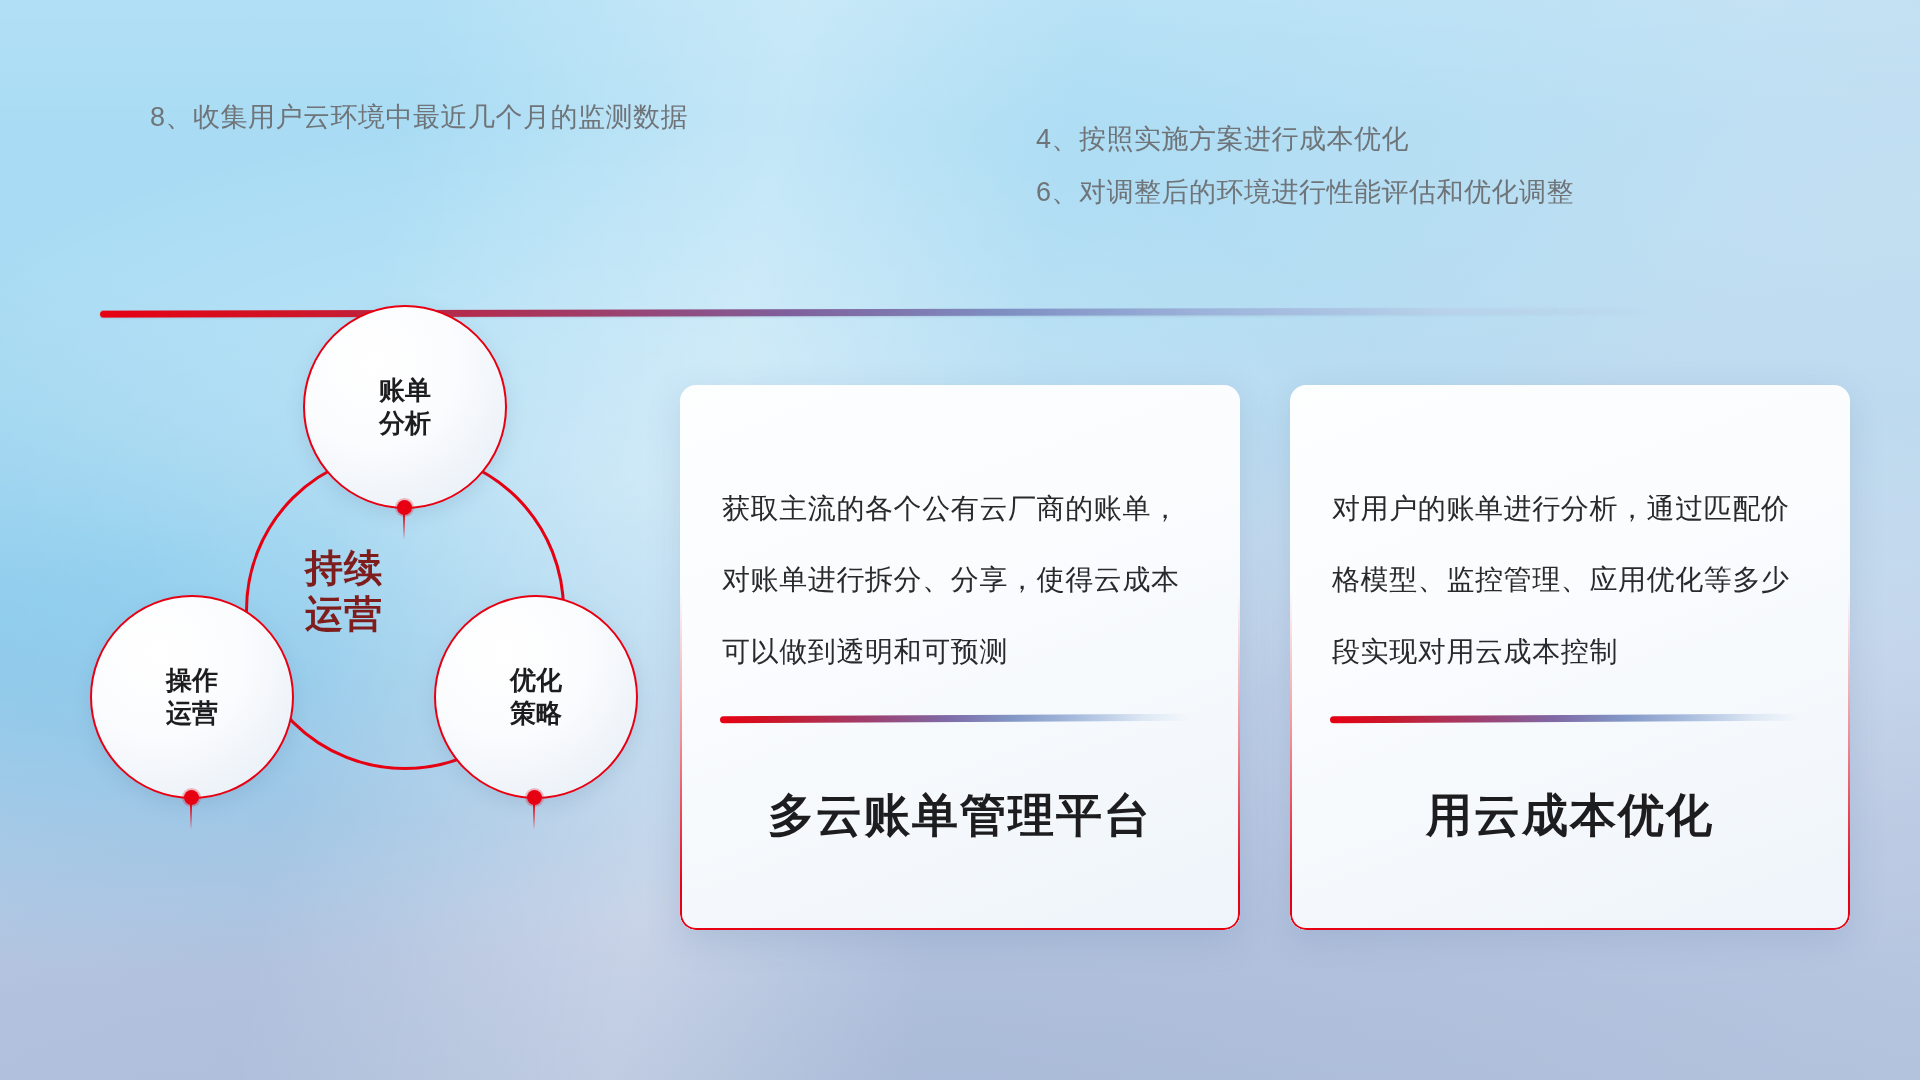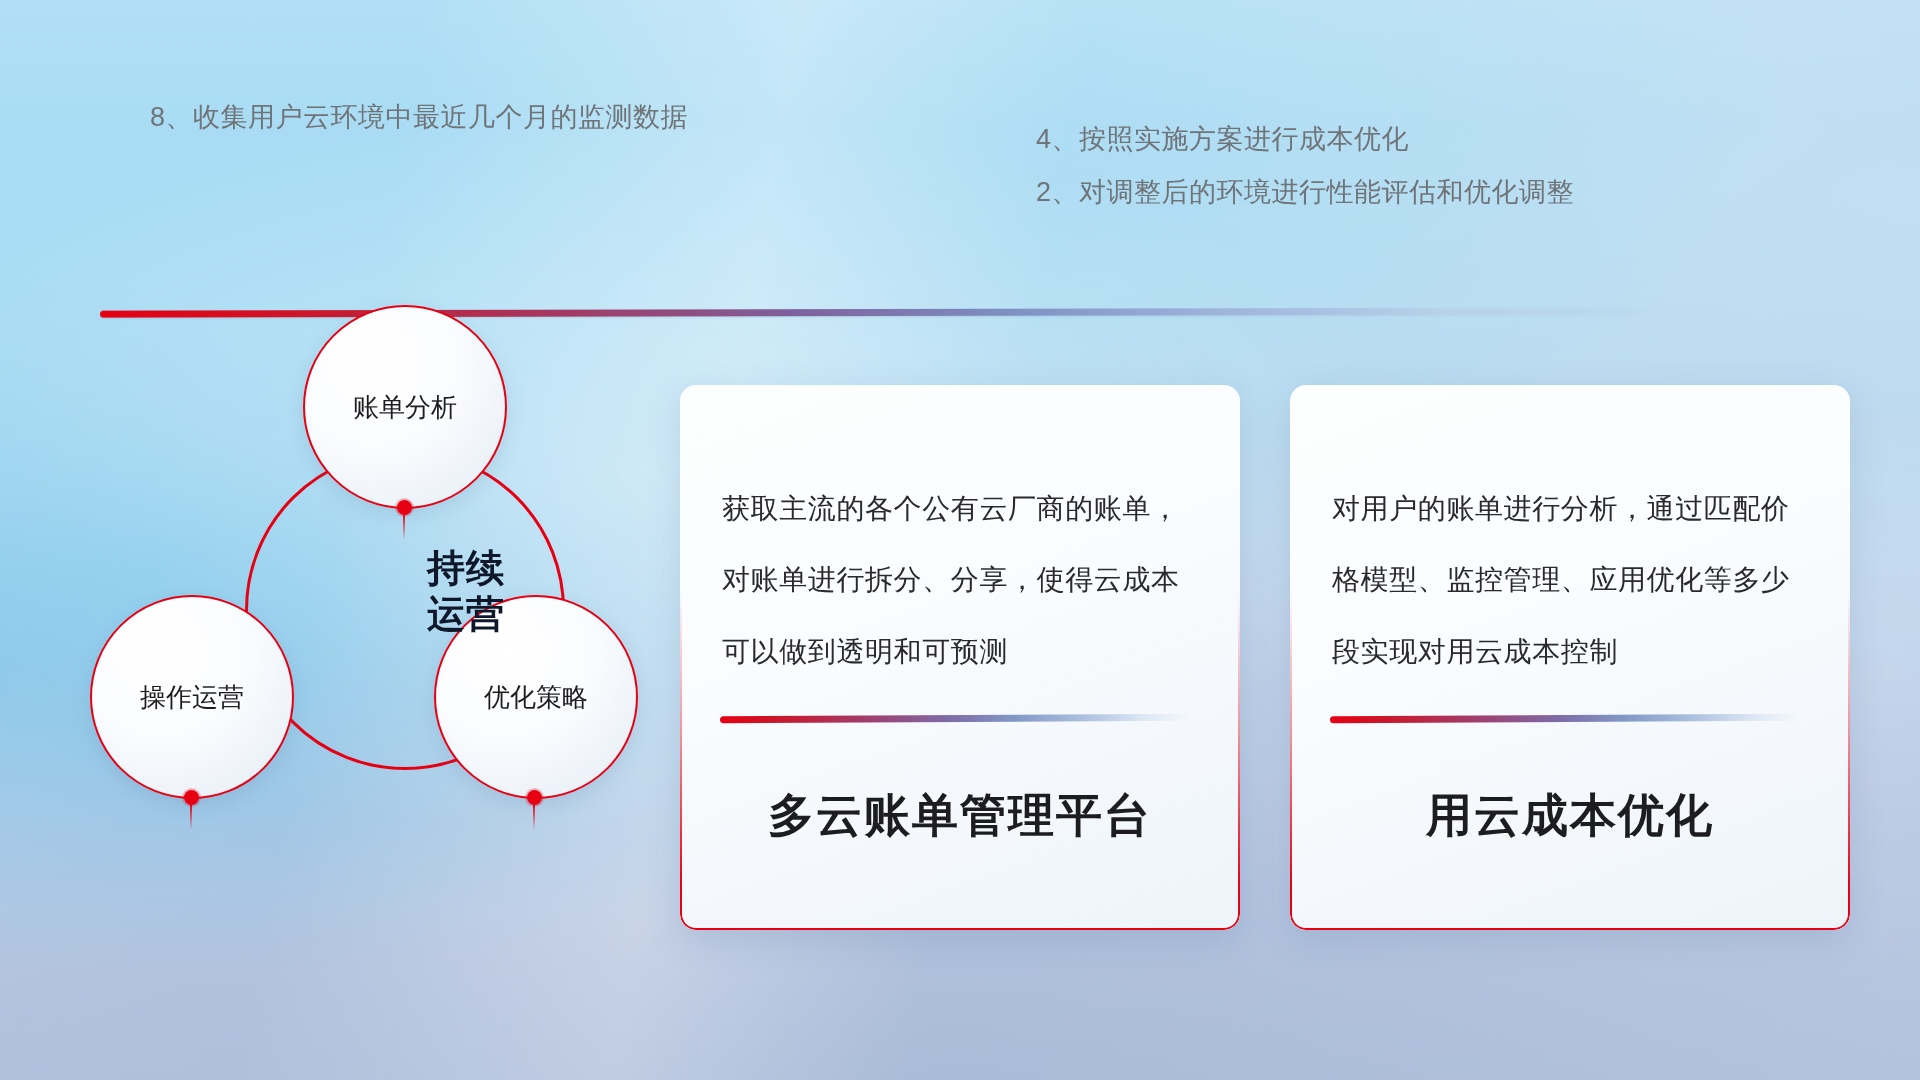--- a/index.html
+++ b/index.html
@@ -57,22 +57,22 @@
   #diagram{ position:absolute; left:100px; top:340px; width:540px; height:600px; }
   #ring{
     position:absolute; left:145px; top:110px; width:320px; height:320px;
     border:3px solid #e60012; border-radius:50%;
   }
   .bubble{
     position:absolute; border-radius:50%;
     background:
       radial-gradient(circle at 34% 28%, #ffffff 0%, #fbfcfe 42%, #eef3f9 74%, #e3ebf4 100%);
     border:2.2px solid #e60012;
-    display:flex; flex-direction:row; align-items:center; justify-content:center;
-    color:#1d1d1f; font-weight:normal; font-size:26px; line-height:1.26;
+    display:flex; flex-direction:column; align-items:center; justify-content:center;
+    color:#1d1d1f; font-weight:bold; font-size:26px; line-height:1.26;
     box-shadow:0 6px 18px rgba(90,120,160,.18);
   }
   #bubble-top{   left:203px; top:-35px;  width:204px; height:204px; }
   #bubble-left{  left:-10px; top:255px;  width:204px; height:204px;text-align:right; }
   #bubble-right{ left:334px; top:255px;  width:204px; height:204px; }
 
   .node-dot{
     position:absolute; width:15px; height:15px; border-radius:50%;
     background:#e60012; box-shadow:0 0 0 2px rgba(230,0,18,.25);
   }
@@ -82,21 +82,21 @@
   .node-tail{
     position:absolute; width:2px; height:26px;
     background:linear-gradient(to bottom,#e60012,rgba(230,0,18,0));
   }
   #tail-top{   left:303px; top:174px; }
   #tail-left{  left:90px;  top:464px; }
   #tail-right{ left:433px; top:464px; }
 
   #center-label{
     position:absolute; left:205px; top:205px; width:200px;
-    text-align:right; color:#0f172a; font-weight:bold;
+    text-align:left; color:#7f1d1d; font-weight:bold;
     font-size:38px; line-height:1.22; letter-spacing:1px;
   }
 
   
   .card{
     position:absolute; top:385px; width:560px; height:545px;
     border-radius:16px;
     background:linear-gradient(160deg,#fdfefe 0%, #fafcfe 40%, #f4f8fc 72%, #eef4fa 100%);
     box-shadow:0 10px 34px rgba(90,120,165,.20);
     overflow:hidden;
@@ -134,21 +134,21 @@
 <div id="bg-base"></div>
 <div id="bg-sheen"></div>
 <div id="bg-vignette"></div>
 
 <div class="steps" id="steps-left">
   <div class="row">8、收集用户云环境中最近几个月的监测数据</div>
 </div>
 
 <div class="steps" id="steps-right">
   <div class="row">4、按照实施方案进行成本优化</div>
-  <div class="row">2、对调整后的环境进行性能评估和优化调整</div>
+  <div class="row">6、对调整后的环境进行性能评估和优化调整</div>
 </div>
 
 <div id="top-rule"></div>
 
 <div id="diagram">
   <div id="ring"></div>
 
   <div class="bubble" id="bubble-top">
     <span>账单</span>
     <span>分析</span>

